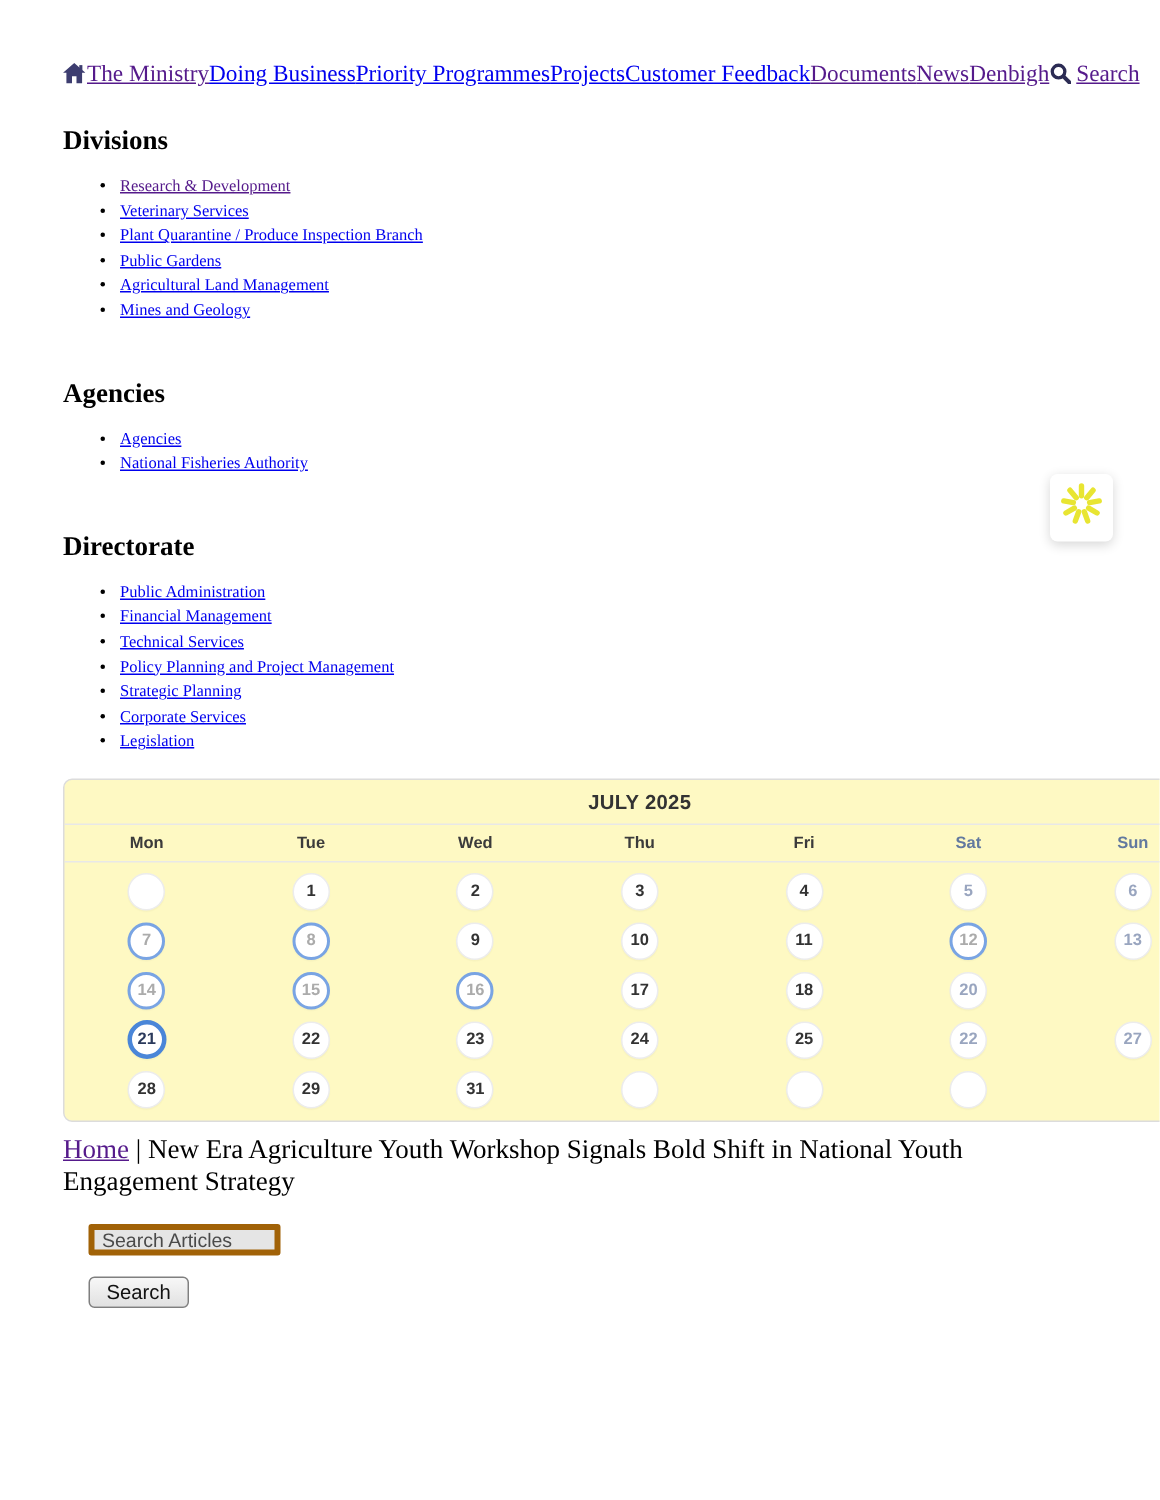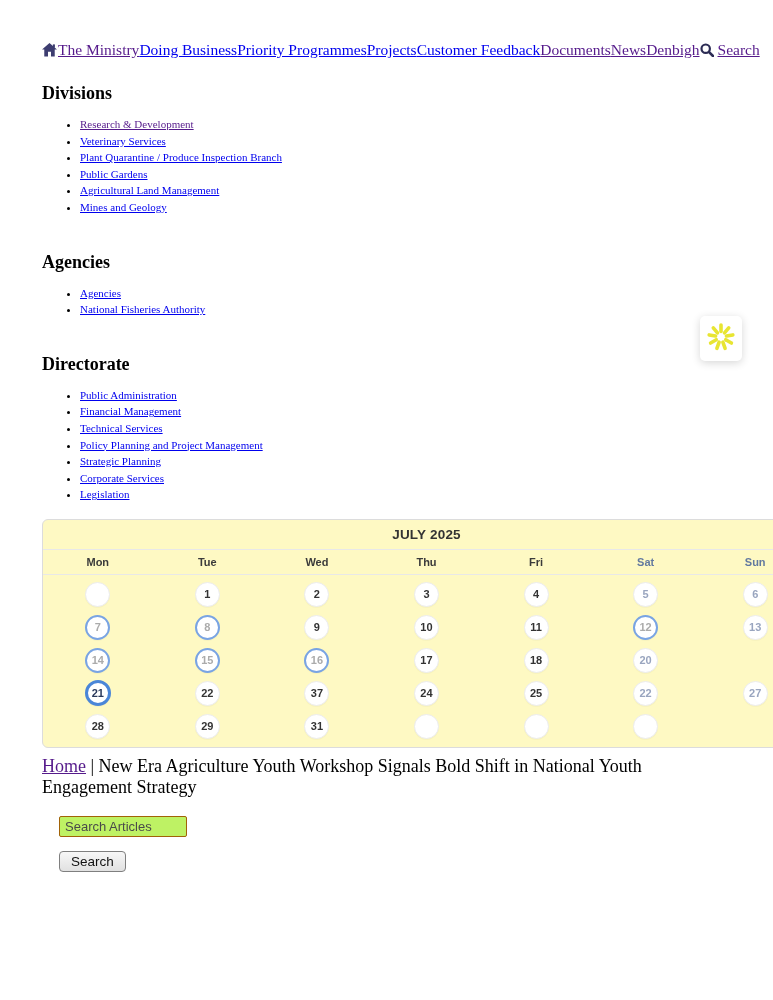--- a/index.html
+++ b/index.html
@@ -74,23 +74,23 @@
   .cal-circle.today   { width: 26px; height: 26px; border: 3px solid #4a86d8; color: #2b3a5c; }
 
   
   .breadcrumb { margin-top: 8px; font-size: 18px; color: #000; }
   .breadcrumb a { color: #551A8B; text-decoration: underline; }
 
   
   .article-search { margin: 18px 0 0 17px; }
   .article-search input {
     width: 128px; height: 21px;
-    border: 1px solid #a16207; border-radius: 2px;
+    border: 4px solid #a16207; border-radius: 2px;
     font-family: "Liberation Sans", sans-serif; font-size: 13px;
-    padding: 1px 5px; color: #333; background: #bef264;
+    padding: 1px 5px; color: #333; background: #e5e5e5;
   }
   .article-search input::placeholder { color: #4a4a4a; opacity: 1; }
   .search-btn {
     display: inline-block; margin-top: 14px;
     font-family: "Liberation Sans", sans-serif; font-size: 13.5px; color: #111;
     background: linear-gradient(#f7f7f7, #e1e1e1);
     border: 1px solid #7f7f7f; border-radius: 4px;
     padding: 2px 11px; cursor: pointer;
   }
 
@@ -223,21 +223,21 @@
           </div>
         </div>
         <div class="cal-week">
           <div class="cal-cell">
             <div class="cal-circle today">21</div>
           </div>
           <div class="cal-cell">
             <div class="cal-circle">22</div>
           </div>
           <div class="cal-cell">
-            <div class="cal-circle">37</div>
+            <div class="cal-circle">23</div>
           </div>
           <div class="cal-cell">
             <div class="cal-circle">24</div>
           </div>
           <div class="cal-cell">
             <div class="cal-circle">25</div>
           </div>
           <div class="cal-cell">
             <div class="cal-circle weekend">22</div>
           </div>

